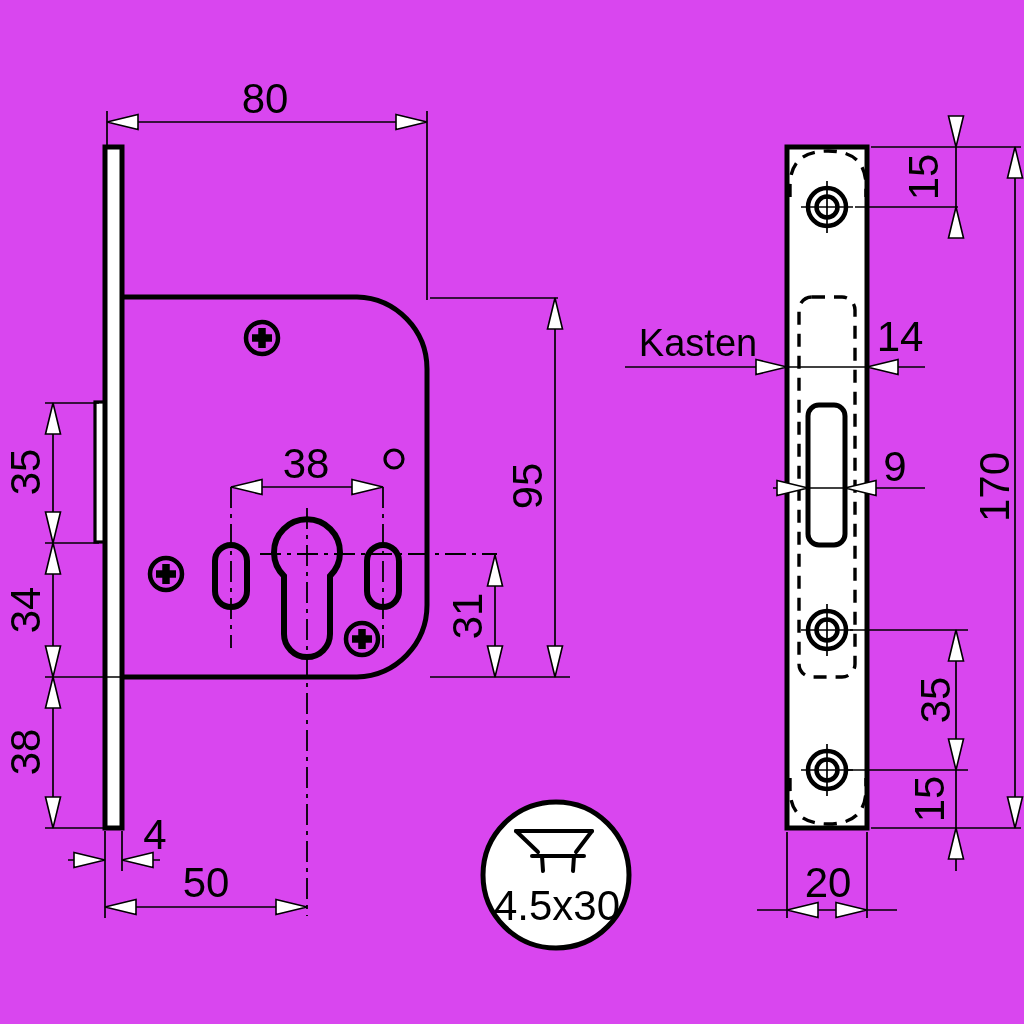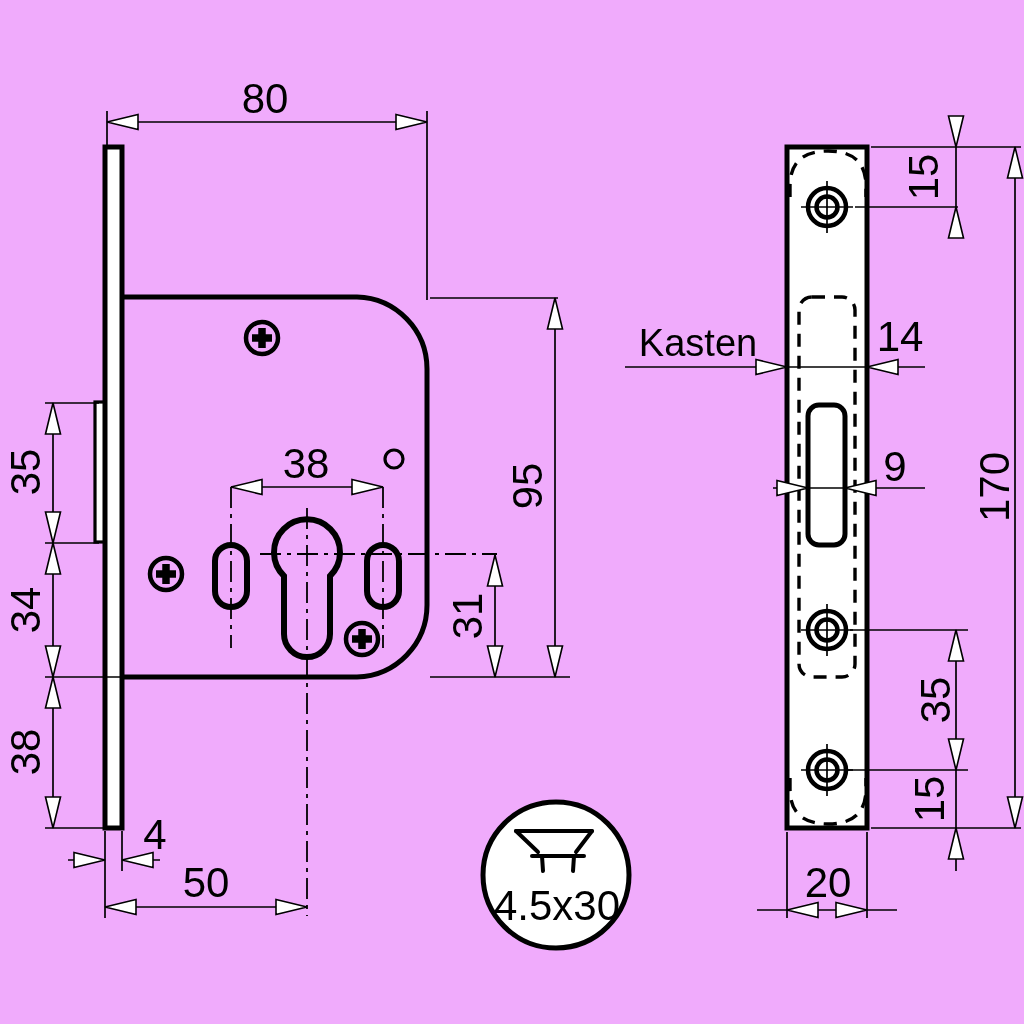--- a/index.html
+++ b/index.html
@@ -1,16 +1,16 @@
 <!DOCTYPE html>
 <html><head>
 <meta charset="utf-8">
 <style>
   html,body{margin:0;padding:0;background:#fff;}
-  .stage{width:1024px;height:1024px;background:#f0abfc;position:relative;}
+  .stage{width:1024px;height:1024px;background:#d946ef;position:relative;}
   svg{display:block;}
   .thick{fill:none;stroke:#000;stroke-width:5;}
   .thickf{fill:#fff;stroke:#000;stroke-width:5;}
   .med{fill:#fff;stroke:#000;stroke-width:3.2;}
   .hole{fill:none;stroke:#000;stroke-width:6;}
   .scr{fill:none;stroke:#000;stroke-width:4.5;}
   .plus{stroke:#000;stroke-width:7.5;stroke-linecap:butt;}
   .thin{fill:none;stroke:#000;stroke-width:1.7;}
   .dash{fill:none;stroke:#000;stroke-width:3.4;stroke-dasharray:13 9;}
   .cl{fill:none;stroke:#000;stroke-width:1.8;stroke-dasharray:21 6 4 6;}

